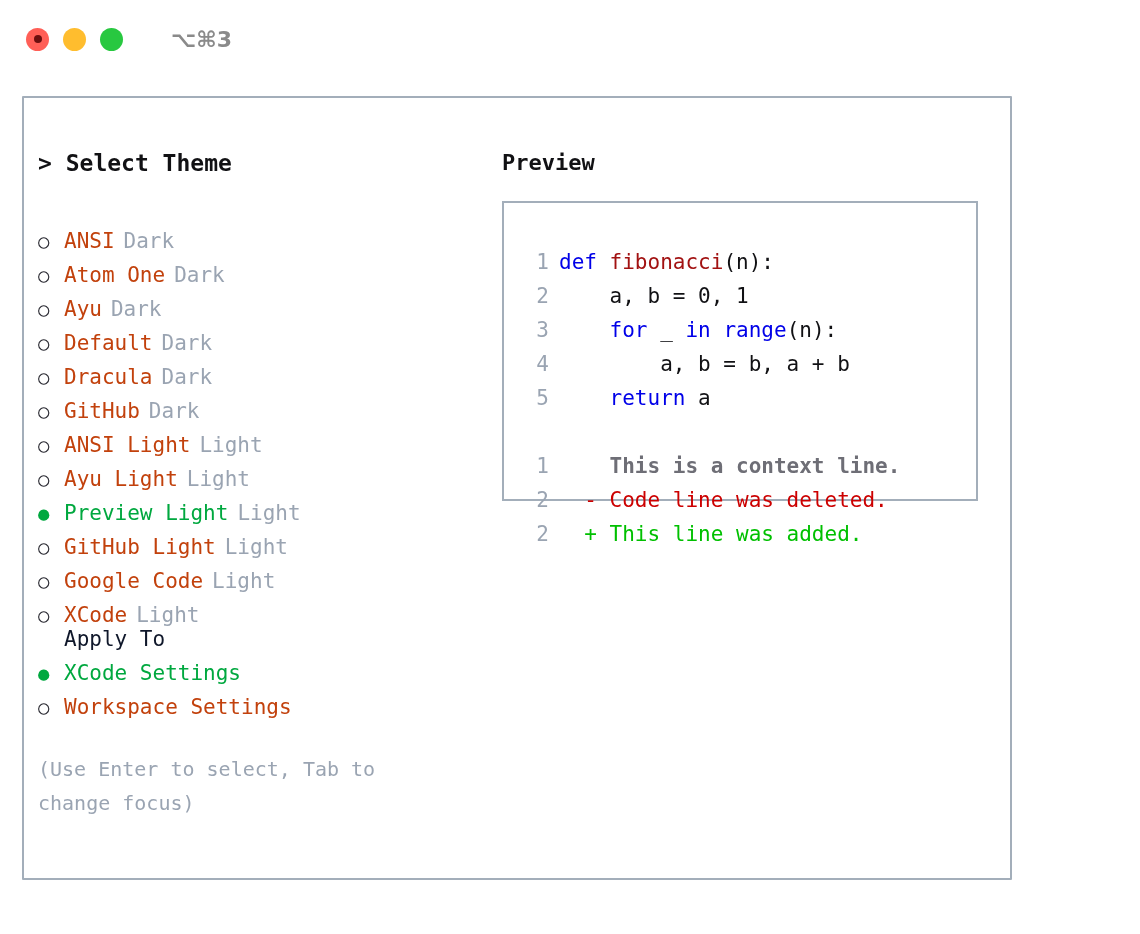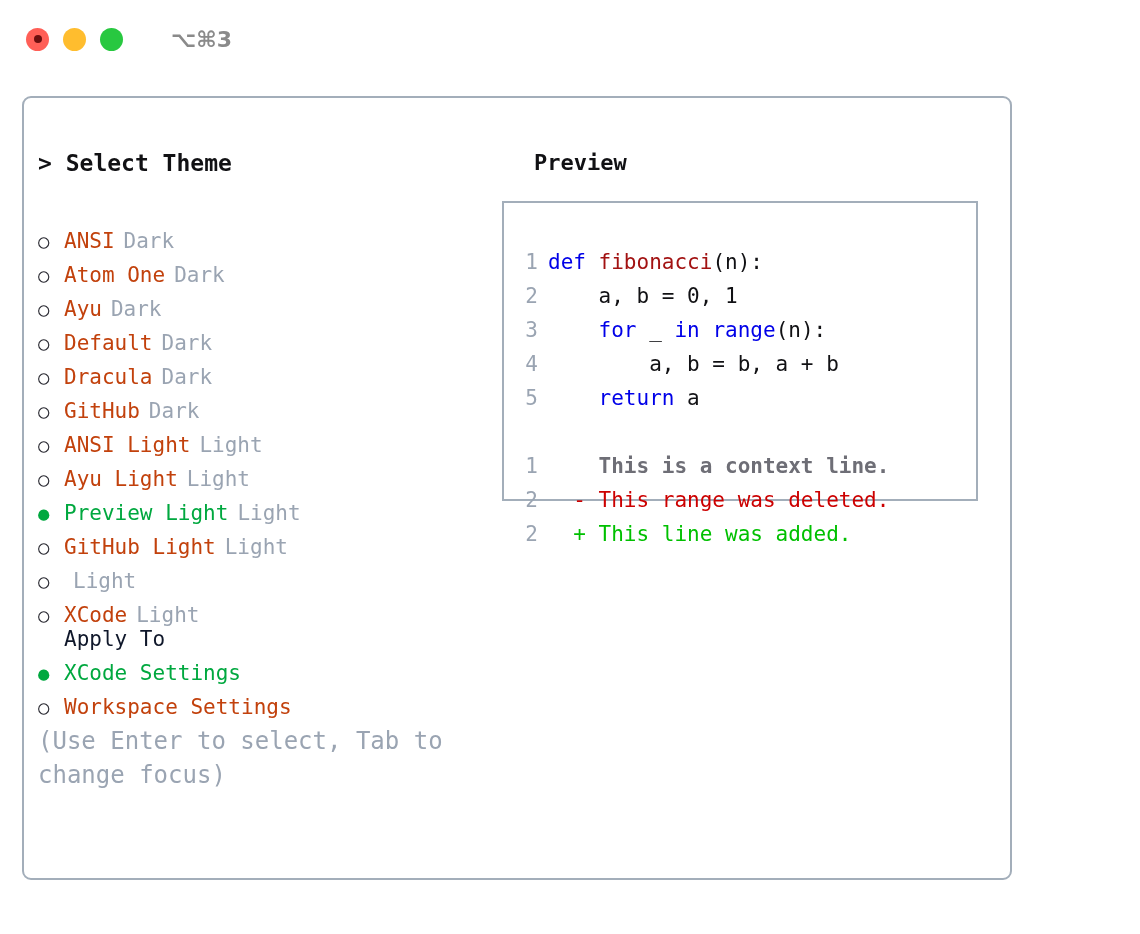--- a/index.html
+++ b/index.html
@@ -62,21 +62,21 @@
     letter-spacing: 0px;
     font-family: "DejaVu Sans", "Liberation Sans", sans-serif;
   }
 
   
   #content-panel {
     position: absolute;
     left: 22px; top: 96px;
     width: 990px; height: 784px;
     border: 2px solid #a3aeba;
-    border-radius: 9px;
+    border-radius: 1px;
     background: #ffffff;
     box-sizing: border-box;
   }
 
   
   #theme-column {
     position: absolute;
     left: 14px; top: 48px;
     width: 440px;
   }
@@ -121,56 +121,56 @@
 
   #apply-heading {
     font-size: 21px;
     color: #0f172a;
     line-height: 34px;
     height: 34px;
     padding-left: 26px;
     white-space: pre;
   }
   #hint-text {
-    font-size: 24px;
+    margin-top: 28px;
+    font-size: 20px;
     line-height: 34px;
     color: #9aa4b2;
     width: 410px;
     white-space: pre-wrap;
   }
 
   
   #preview-column {
     position: absolute;
     left: 478px; top: 48px;
     width: 492px;
   }
   #preview-heading {
     font-size: 22px;
     font-weight: bold;
     color: #111114;
     line-height: 34px;
     white-space: pre;
-    margin-left: 32px;
   }
   #preview-box {
     margin-top: 21px;
     width: 476px;
     height: 300px;
     border: 2px solid #a3aeba;
     box-sizing: border-box;
     background: #ffffff;
     padding: 42px 0 0 0;
   }
   .code-line {
     font-size: 21px;
     line-height: 34px;
     height: 34px;
     white-space: pre;
-    padding-left: 20px;
+    padding-left: 31px;
   }
   .ln {
     color: #9aa4b2;
     display: inline-block;
     width: 14px;
     text-align: right;
     margin-right: 10px;
   }
   .tok-kw   { color: #0000e8; }
   .tok-fn   { color: #a21212; }
@@ -202,21 +202,21 @@
           <div class="option-row"><span class="marker">○</span><span class="opt-name">ANSI</span><span class="opt-tag">Dark</span></div>
           <div class="option-row"><span class="marker">○</span><span class="opt-name">Atom One</span><span class="opt-tag">Dark</span></div>
           <div class="option-row"><span class="marker">○</span><span class="opt-name">Ayu</span><span class="opt-tag">Dark</span></div>
           <div class="option-row"><span class="marker">○</span><span class="opt-name">Default</span><span class="opt-tag">Dark</span></div>
           <div class="option-row"><span class="marker">○</span><span class="opt-name">Dracula</span><span class="opt-tag">Dark</span></div>
           <div class="option-row"><span class="marker">○</span><span class="opt-name">GitHub</span><span class="opt-tag">Dark</span></div>
           <div class="option-row"><span class="marker">○</span><span class="opt-name">ANSI Light</span><span class="opt-tag">Light</span></div>
           <div class="option-row"><span class="marker">○</span><span class="opt-name">Ayu Light</span><span class="opt-tag">Light</span></div>
           <div class="option-row selected"><span class="marker sel">●</span><span class="opt-name">Preview Light</span><span class="opt-tag">Light</span></div>
           <div class="option-row"><span class="marker">○</span><span class="opt-name">GitHub Light</span><span class="opt-tag">Light</span></div>
-          <div class="option-row"><span class="marker">○</span><span class="opt-tag">Light</span></div>
+          <div class="option-row"><span class="marker">○</span><span class="opt-name">Google Code</span><span class="opt-tag">Light</span></div>
           <div class="option-row"><span class="marker">○</span><span class="opt-name">XCode</span><span class="opt-tag">Light</span></div>
         </div>
 
       <div class="blank-row"></div>
 
       <div id="apply-heading">Apply To</div>
       <div id="apply-list">
           <div class="option-row selected"><span class="marker sel">●</span><span class="opt-name">XCode Settings</span></div>
           <div class="option-row"><span class="marker">○</span><span class="opt-name">Workspace Settings</span></div>
         </div>
@@ -230,20 +230,20 @@
         <div id="code-block">
             <div class="code-line"><span class="ln">1</span><span class="tok-kw">def </span><span class="tok-fn">fibonacci</span><span class="tok-plain">(n):</span></div>
             <div class="code-line"><span class="ln">2</span><span class="tok-plain">    a, b = 0, 1</span></div>
             <div class="code-line"><span class="ln">3</span><span class="tok-plain">    </span><span class="tok-kw">for</span><span class="tok-plain"> _ </span><span class="tok-kw">in</span><span class="tok-plain"> </span><span class="tok-kw">range</span><span class="tok-plain">(n):</span></div>
             <div class="code-line"><span class="ln">4</span><span class="tok-plain">        a, b = b, a + b</span></div>
             <div class="code-line"><span class="ln">5</span><span class="tok-plain">    </span><span class="tok-kw">return</span><span class="tok-plain"> a</span></div>
           </div>
         <div class="spacer-line"></div>
         <div id="diff-block">
             <div class="code-line"><span class="ln">1</span><span class="diff-ctx">   </span><span class="diff-ctx"> This is a context line.</span></div>
-            <div class="code-line"><span class="ln">2</span><span class="diff-del">  -</span><span class="diff-del"> This range was deleted.</span></div>
+            <div class="code-line"><span class="ln">2</span><span class="diff-del">  -</span><span class="diff-del"> Code line was deleted.</span></div>
             <div class="code-line"><span class="ln">2</span><span class="diff-add">  +</span><span class="diff-add"> This line was added.</span></div>
           </div>
       </div>
     </div>
 
   </div>
 </div>
 
 </body></html>

